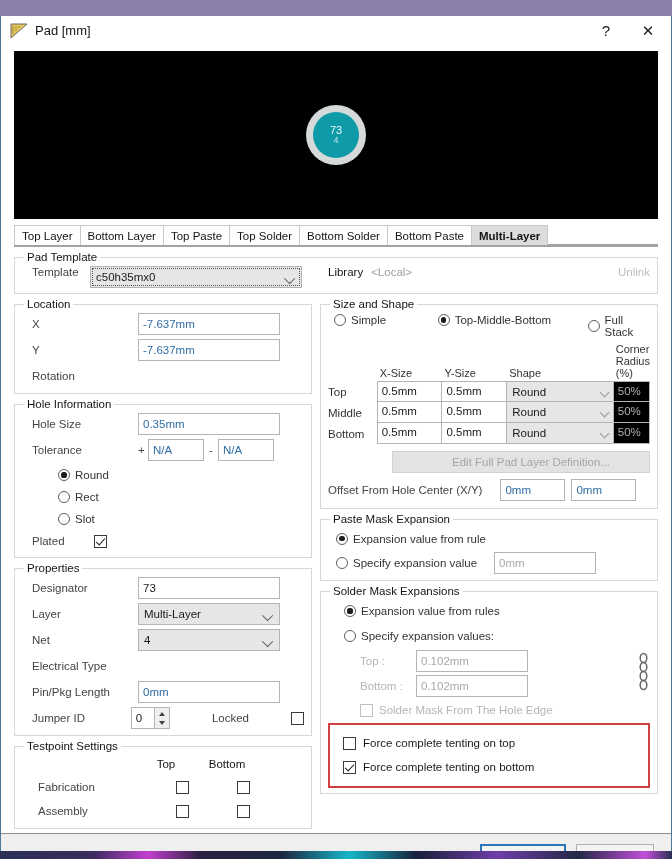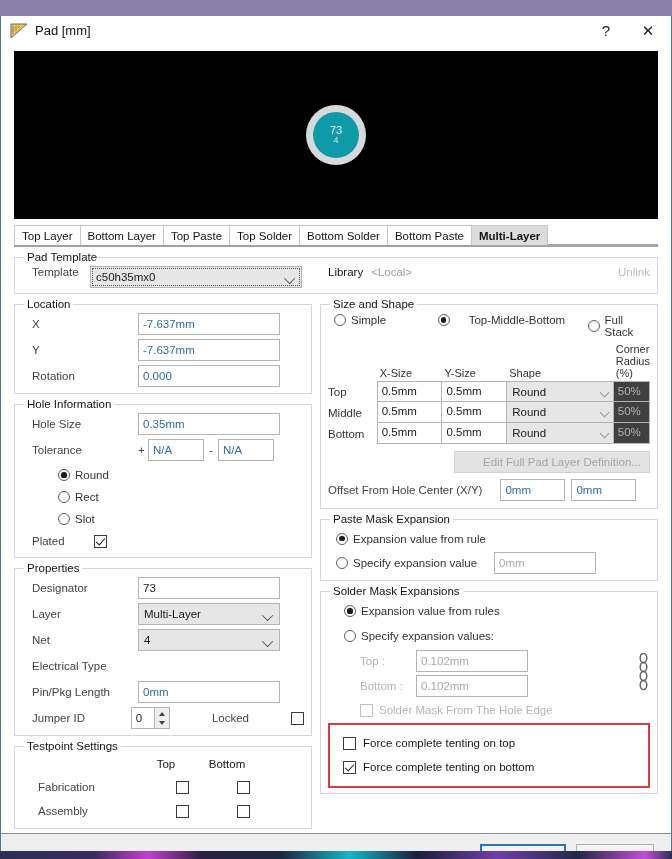--- a/index.html
+++ b/index.html
@@ -146,21 +146,21 @@
     display: flex; align-items: center; position: relative;
   }
   .cell-cb::after {
     content: ""; position: absolute; right: 5px; top: 7px;
     width: 6px; height: 6px;
     border-left: 1.5px solid #9a9a9a; border-bottom: 1.5px solid #9a9a9a;
     transform: rotate(-45deg);
   }
   .cell-cr {
     border: 1px solid #b4b4b4; height: 21px; line-height: 19px;
-    padding: 0 4px; font-size: 11.5px; background: #404040; color: #b0b0b0;
+    padding: 0 4px; font-size: 11.5px; background: #000000; color: #b0b0b0;
   }
   .btn-dis {
     background: #e3e3e3; border: 1px solid #d2d2d2; color: #a6a6a6;
     height: 22px; line-height: 20px; text-align: center; font-size: 11.5px;
   }
   
   .redbox { border: 2.5px solid #d04040; padding: 7px 9px 8px 9px; margin-top: 3px; }
   
   .spin { display: flex; border: 1px solid #b4b4b4; height: 22px; width: 52px; background: #fff; }
   .spin .sv { flex: 1; padding: 0 4px; line-height: 20px; font-size: 11.5px; }
@@ -262,21 +262,20 @@
           <div class="row">
             <span class="lbl" style="width:106px;margin-left:10px;">X</span>
             <input class="inp" style="width: 142px;" value="-7.637mm">
           </div>
           <div class="row">
             <span class="lbl" style="width:106px;margin-left:10px;">Y</span>
             <input class="inp" style="width: 142px;" value="-7.637mm">
           </div>
           <div class="row" style="margin-bottom:1px;">
             <span class="lbl" style="width:106px;margin-left:10px;">Rotation</span>
-            <input class="inp" style="width: 142px;" value="0.000">
           </div>
         </fieldset>
 
         <fieldset class="grp">
           <legend>Hole Information</legend>
           <div class="row">
             <span class="lbl" style="width:106px;margin-left:10px;">Hole Size</span>
             <input class="inp" style="width: 142px;" value="0.35mm">
           </div>
           <div class="row">
@@ -379,21 +378,21 @@
 
       <div class="colR">
 
         <fieldset class="grp">
           <legend>Size and Shape</legend>
           <div style="display:flex;align-items:flex-start;margin:1px 0 5px 6px;">
             <span class="opt" style="width:112px;">
               <span class="radio"></span>
               <span>Simple</span>
             </span>
-            <span class="opt" style="width:162px;gap:14px;">
+            <span class="opt" style="width:162px;">
               <span class="radio on"></span>
               <span>Top-Middle-Bottom</span>
             </span>
             <span class="opt">
               <span class="radio"></span>
               <span>Full Stack</span>
             </span>
           </div>
 
           <table class="sz-table">
@@ -451,21 +450,21 @@
                 <td>
                     <div class="cell-cb" style="border-top:none;">Round</div>
                   </td>
                 <td>
                     <div class="cell-cr" style="border-top:none;">50%</div>
                   </td>
               </tr>
             </tbody>
           </table>
 
-          <div class="btn-dis" style="width:196px;margin:7px 0 6px auto;padding-left:20px;">Edit Full Pad Layer Definition...</div>
+          <div class="btn-dis" style="width:258px;margin:7px 0 6px auto;padding-left:20px;">Edit Full Pad Layer Definition...</div>
 
           <div style="display:flex;align-items:center;margin-bottom:2px;">
             <span class="lbl">Offset From Hole Center (X/Y)</span>
             <input class="inp" style="width: 65px; margin-left: 18px;" value="0mm">
             <input class="inp" style="width: 65px; margin-left: 6px;" value="0mm">
           </div>
         </fieldset>
 
         <fieldset class="grp">
           <legend>Paste Mask Expansion</legend>

